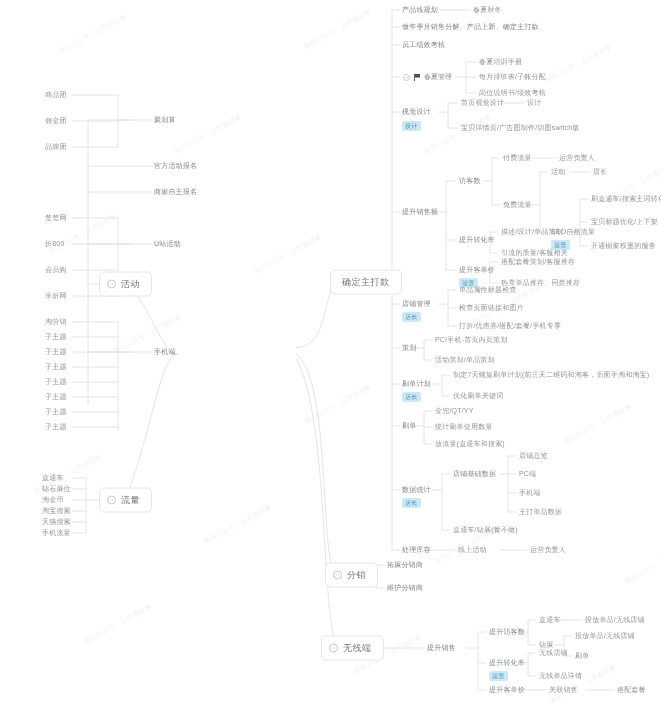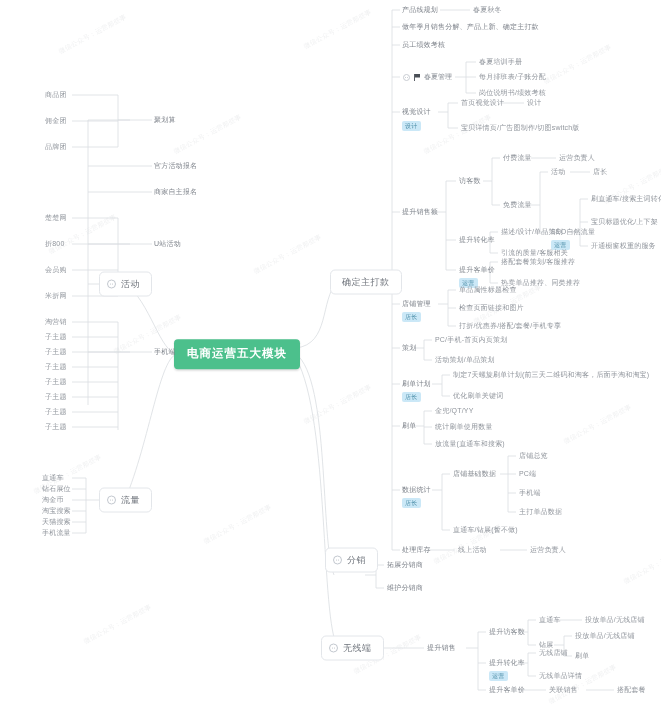--- a/index.html
+++ b/index.html
@@ -275,34 +275,33 @@
 
       <path d="M518,663 H528 M528,653 V676"></path>
       <path d="M528,653 H536 M528,676 H536"></path>
 
       <path d="M518,690 H546 M586,690 H614"></path>
     </g>
   </svg>
 
   <div id="nodes">
 
-    <div class="root" style="left:237px;top:354px">电商运营五大模块</div>
 
     <div class="branch" style="left:99px;top:284px">
       <span class="face"></span>
       <span>活动</span>
     </div>
     <div class="branch" style="left:99px;top:500px">
       <span class="face"></span>
       <span>流量</span>
     </div>
     <div class="branch" style="left:330px;top:282px;padding-left:11px">
       <span>确定主打款</span>
     </div>
-    <div class="branch" style="left:325px;top:560px">
+    <div class="branch" style="left:325px;top:575px">
       <span class="face"></span>
       <span>分销</span>
     </div>
     <div class="branch" style="left:321px;top:648px">
       <span class="face"></span>
       <span>无线端</span>
     </div>
 
     <div class="node lvl-2" style="left:154px;top:120px">聚划算</div>
     <div class="node lvl-leaf" style="left:45px;top:95px">商品团</div>

